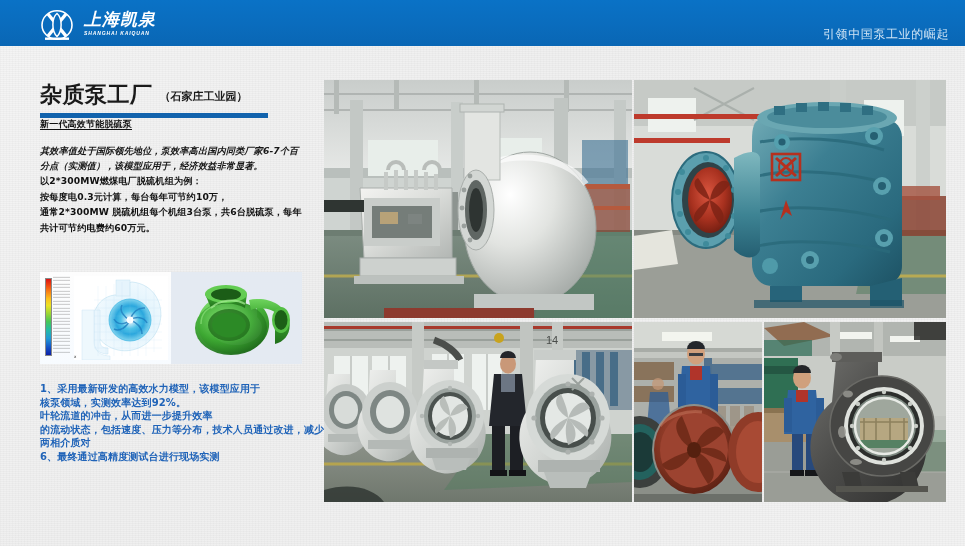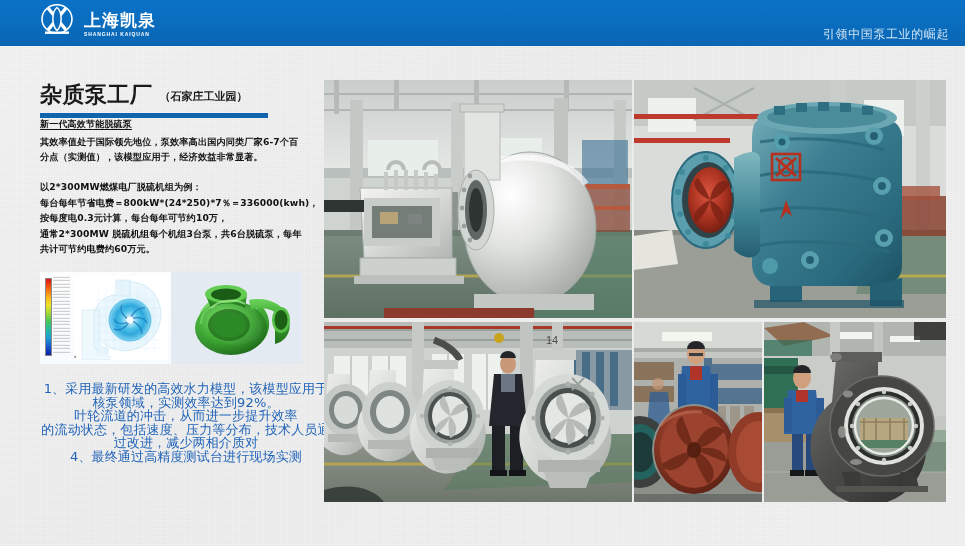--- a/index.html
+++ b/index.html
@@ -19,22 +19,22 @@
       linear-gradient(135deg,#f4f4f4 0%,#efefef 40%,#f2f2f2 100%);
   }
 
   
   .header {
     position:absolute; left:0; top:0; width:965px; height:46px;
     background:linear-gradient(180deg,#0a72c6 0%,#0a6cbd 55%,#0966b4 100%);
     z-index:5;
   }
   .logo-wrap {
-    position:absolute; left:38px; top:4px;
-    display:flex; align-items:flex-end; gap:6px;
+    position:absolute; left:38px; top:10px;
+    display:flex; align-items:flex-start; gap:6px;font-style:italic;
   }
   .logo-mark { position:relative; width:40px; height:34px; }
   .logo-mark svg { display:block; }
   .logo-cn {
     display:block;
     font-size:17px; font-weight:700; color:#ffffff; letter-spacing:1px;
     line-height:19px;
     font-family:"DejaVu Sans","Liberation Sans",sans-serif;
   }
   .logo-en {
@@ -64,24 +64,24 @@
   .title-rule {
     width:228px; height:5px; background:#1263ad; margin-top:6px;
   }
 
   .para-head {
     font-size:9px; font-weight:700; color:#111; 
     text-decoration:underline; text-underline-offset:2px;
     letter-spacing:.2px;
   }
   .para-body {
-    font-size:9.2px; color:#161616; line-height:15px; margin-top:3px;
-    letter-spacing:.1px; font-weight:600;
-  }
-  .para-block2 { margin-top:15px; }
+    font-size:9.2px; color:#161616; line-height:15px; margin-top:12px;
+    letter-spacing:.1px; font-weight:600;font-style:italic;
+  }
+  .para-block2 { }
   .para-block2 .ln {
     font-size:9.2px; font-weight:700; color:#111; line-height:15.5px;
     letter-spacing:.1px; white-space:nowrap;
   }
 
   
   .imgpair {
     position:absolute; left:40px; top:272px;
     width:262px; height:92px; display:flex;
   }
@@ -117,22 +117,22 @@
     background:linear-gradient(180deg,#e9eef5 0%,#dfe6ef 50%,#cfd8e4 100%);
     position:relative; overflow:hidden;
   }
   .cad svg { position:absolute; left:0; top:0; }
 
   
   .notes {
     position:absolute; left:40px; top:382px; width:292px;
   }
   .notes .nl {
-    font-size:13px; color:#1f63b8; line-height:13.6px;
-    letter-spacing:.15px; font-weight:400;text-align:center;
+    font-size:10px; color:#1f63b8; line-height:13.6px;
+    letter-spacing:.15px; font-weight:700;
   }
 
   
   .grid { position:absolute; left:324px; top:80px; width:586px; height:422px; }
   .photo { position:absolute; overflow:hidden; background:#9aa; }
   .p-tl { left:0;   top:0;   width:308px; height:238px; }
   .p-tr { left:310px; top:0; width:312px; height:238px; }
   .p-bl { left:0;   top:242px; width:308px; height:180px; }
   .p-bm { left:310px; top:242px; width:128px; height:180px; }
   .p-br { left:440px; top:242px; width:182px; height:180px; }
@@ -173,21 +173,20 @@
     <div class="title-rule"></div>
 
     <div class="para-head">新一代高效节能脱硫泵</div>
     <div class="para-body">
       <span>其效率值处于国际领先地位，泵效率高出国内同类厂家6-7个百</span><br>
       <span>分点（实测值），该模型应用于，经济效益非常显著。</span>
     </div>
 
     <div class="para-block2">
       <div class="ln">以2*300MW燃煤电厂脱硫机组为例：</div>
-      <div class="ln">每台每年节省电费＝800kW*(24*250)*7％＝336000(kwh)，</div>
       <div class="ln">按每度电0.3元计算，每台每年可节约10万，</div>
       <div class="ln">通常2*300MW 脱硫机组每个机组3台泵，共6台脱硫泵，每年</div>
       <div class="ln">共计可节约电费约60万元。</div>
     </div>
   </div>
 
   <div class="imgpair">
 
     <div class="cfd">
       <div class="cbar"></div>
@@ -305,21 +304,21 @@
         <path d="M30 52 C30 42, 36 36, 44 34" stroke="#9aea88" stroke-width="1.6" fill="none" opacity=".55"></path>
       </svg>
     </div>
   </div>
 
   <div class="notes">
     <div class="nl">1、采用最新研发的高效水力模型，该模型应用于</div>
     <div class="nl">核泵领域，实测效率达到92%。</div>
     <div class="nl">叶轮流道的冲击，从而进一步提升效率</div>
     <div class="nl">的流动状态，包括速度、压力等分布，技术人员通过改进，减少两相介质对</div>
-    <div class="nl">4、最终通过高精度测试台进行现场实测</div>
+    <div class="nl">6、最终通过高精度测试台进行现场实测</div>
   </div>
 
   <div class="grid">
 
     <div class="photo p-tl">
       <svg width="308" height="238" viewBox="0 0 308 238">
         <defs>
           <linearGradient id="wfloor" x1="0" y1="0" x2="0" y2="1">
             <stop offset="0%" stop-color="#7d8d82"></stop>
               <stop offset="100%" stop-color="#5d7063"></stop>

